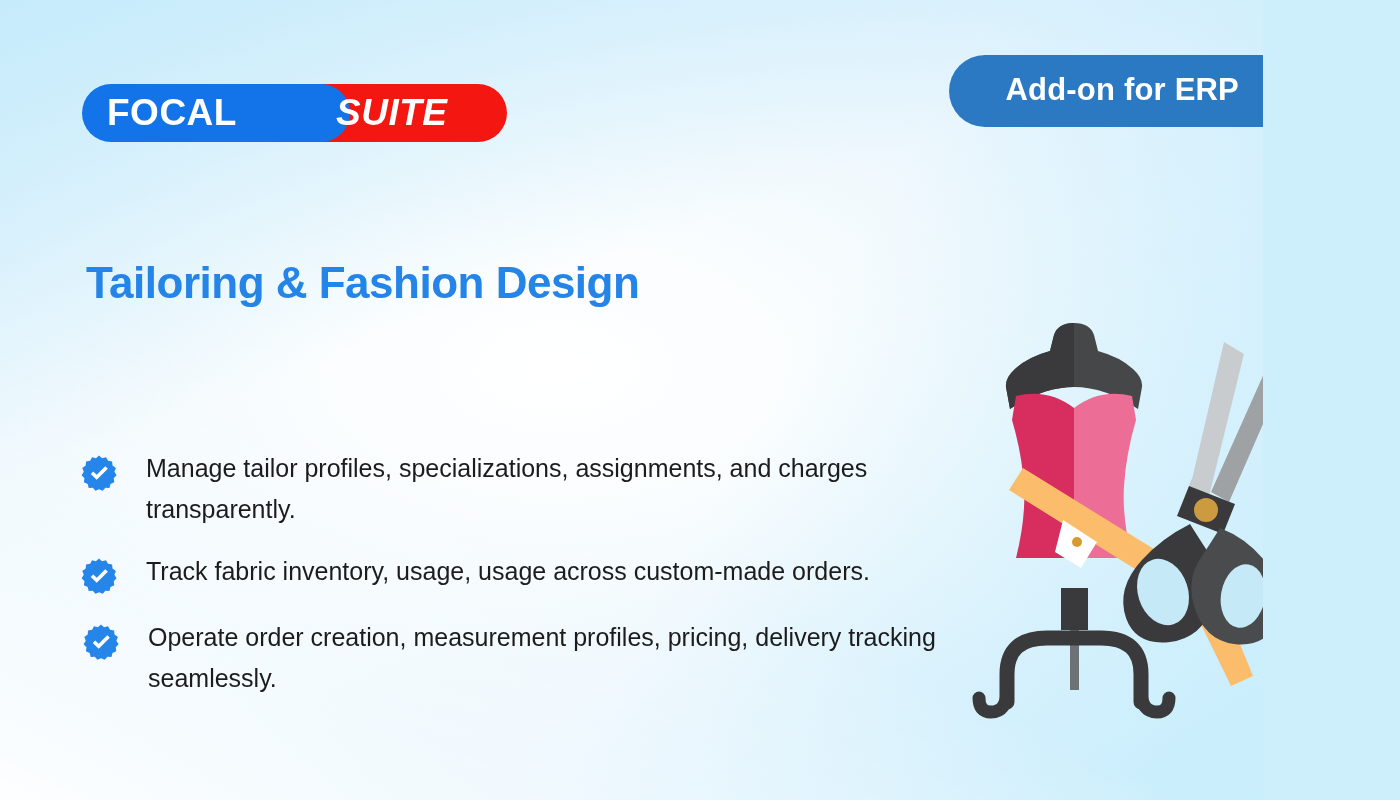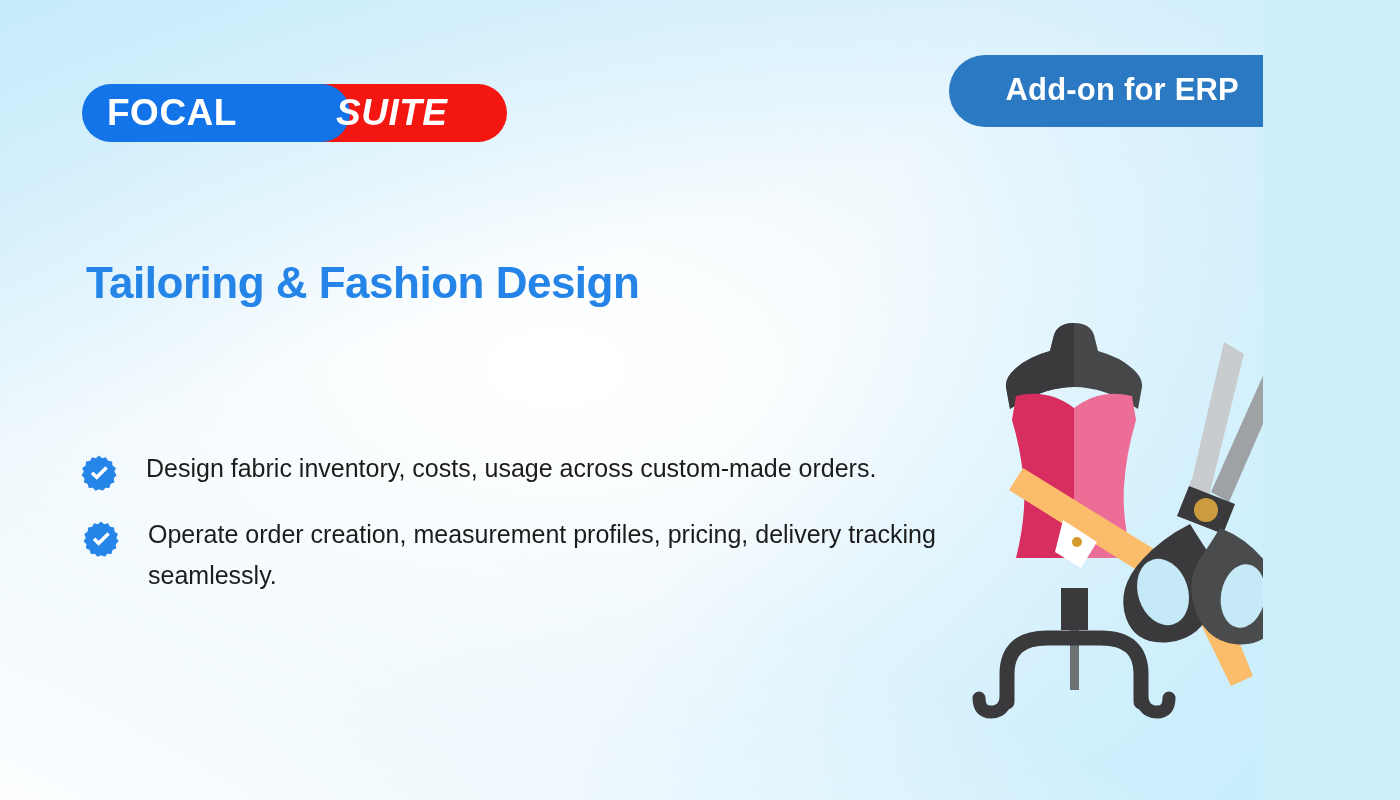--- a/index.html
+++ b/index.html
@@ -110,29 +110,38 @@
     <span class="logo-word logo-focal">FOCAL</span>
     <span class="logo-word logo-suite">SUITE</span>
   </div>
 
   <div class="addon-badge">Add-on for ERP</div>
 
   <h1 class="headline">Tailoring &amp; Fashion Design</h1>
 
   <div class="bullets">
 
-
     <div class="bullet">
       <span class="badge-check">
         <svg viewBox="0 0 40 40">
           <path fill="#2585e8" d="M20 1.6l3.2 2.9 4.2-1.2 2.1 3.8 4.3.8.4 4.3 3.6 2.5-1.6 4 2.3 3.7-3 3.1.6 4.3-4 1.7-1.1 4.2-4.3-.3-2.7 3.4-3.9-1.8-3.9 1.8-2.7-3.4-4.3.3-1.1-4.2-4-1.7.6-4.3-3-3.1 2.3-3.7-1.6-4 3.6-2.5.4-4.3 4.3-.8L12.6 3.3l4.2 1.2z"></path>
           <path fill="#ffffff" d="M17.6 27.2l-6.3-6.2 2.6-2.7 3.7 3.6 9-9.1 2.7 2.7z"></path>
         </svg>
       </span>
-      <span class="bullet-text">Design fabric inventory, costs, usage across custom-made orders.</span>
+      <span class="bullet-text">Manage tailor profiles, specializations, assignments, and charges transparently.</span>
+    </div>
+
+    <div class="bullet">
+      <span class="badge-check">
+        <svg viewBox="0 0 40 40">
+          <path fill="#2585e8" d="M20 1.6l3.2 2.9 4.2-1.2 2.1 3.8 4.3.8.4 4.3 3.6 2.5-1.6 4 2.3 3.7-3 3.1.6 4.3-4 1.7-1.1 4.2-4.3-.3-2.7 3.4-3.9-1.8-3.9 1.8-2.7-3.4-4.3.3-1.1-4.2-4-1.7.6-4.3-3-3.1 2.3-3.7-1.6-4 3.6-2.5.4-4.3 4.3-.8L12.6 3.3l4.2 1.2z"></path>
+          <path fill="#ffffff" d="M17.6 27.2l-6.3-6.2 2.6-2.7 3.7 3.6 9-9.1 2.7 2.7z"></path>
+        </svg>
+      </span>
+      <span class="bullet-text">Track fabric inventory, usage, usage across custom-made orders.</span>
     </div>
 
     <div class="bullet">
       <span class="badge-check">
         <svg viewBox="0 0 40 40">
           <path fill="#2585e8" d="M20 1.6l3.2 2.9 4.2-1.2 2.1 3.8 4.3.8.4 4.3 3.6 2.5-1.6 4 2.3 3.7-3 3.1.6 4.3-4 1.7-1.1 4.2-4.3-.3-2.7 3.4-3.9-1.8-3.9 1.8-2.7-3.4-4.3.3-1.1-4.2-4-1.7.6-4.3-3-3.1 2.3-3.7-1.6-4 3.6-2.5.4-4.3 4.3-.8L12.6 3.3l4.2 1.2z"></path>
           <path fill="#ffffff" d="M17.6 27.2l-6.3-6.2 2.6-2.7 3.7 3.6 9-9.1 2.7 2.7z"></path>
         </svg>
       </span>
       <span class="bullet-text">Operate order creation, measurement profiles, pricing, delivery tracking seamlessly.</span>

